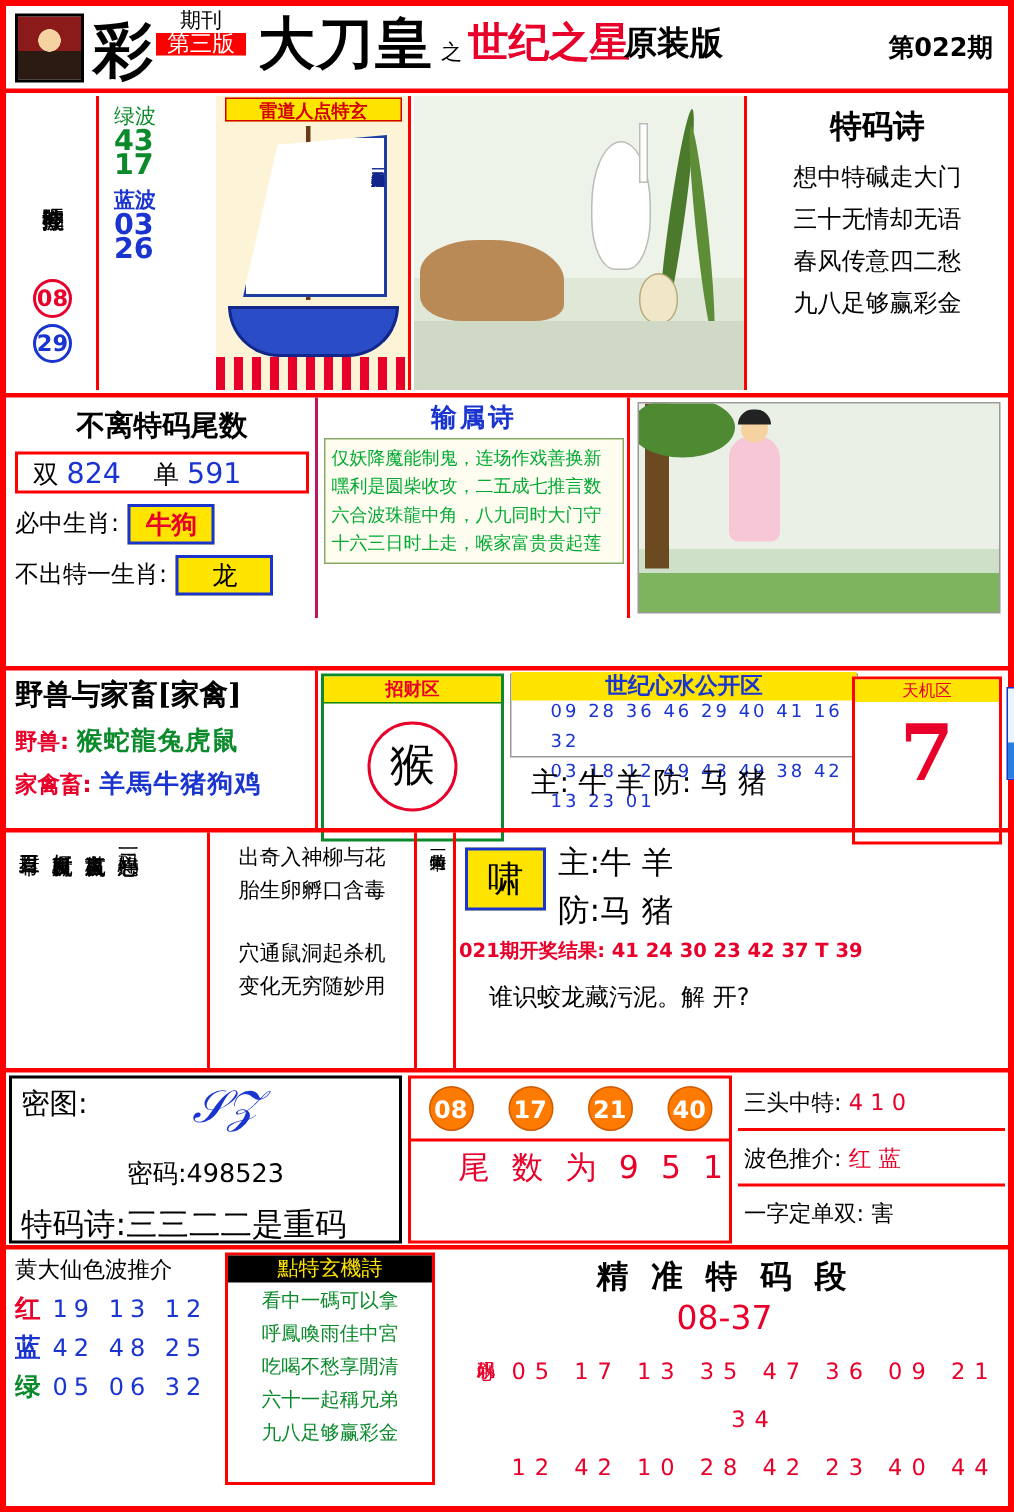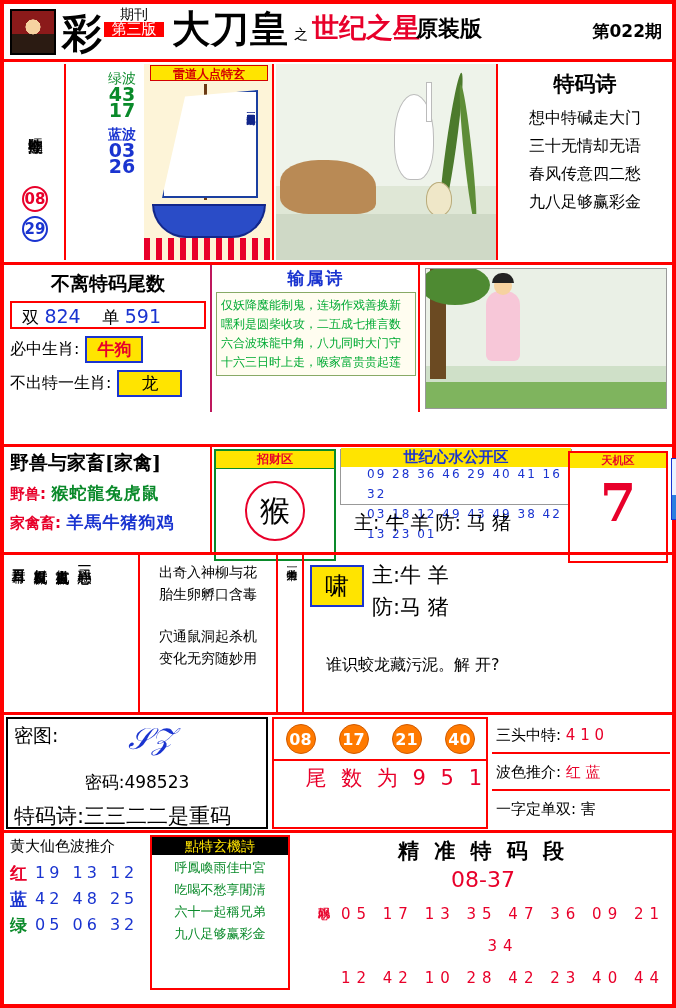--- a/index.html
+++ b/index.html
@@ -54,22 +54,22 @@
     border-right:2px solid #ff0000;
     font-size:15px; color:#000; text-align:center; line-height:17px; padding-top:8px;
   }
   .ball {
     display:inline-block; width:26px; height:26px; border-radius:50%;
     border:2px solid #1a34d0; color:#1a34d0; font-weight:bold;
     font-size:15px; line-height:23px; text-align:center; background:#fff;
   }
   .ball.red { border-color:#e8002a; color:#e8002a; }
   .wave {
-    position:absolute; left:82px; top:2px; width:74px; height:196px;
-    border-right:2px solid #ff0000; text-align:center; padding-top:6px;
+    position:absolute; left:72px; top:2px; width:74px; height:196px;
+    border-right:2px solid #ff0000; text-align:left; padding-top:6px;
     font-size:14px; line-height:16px;
   }
   .wave .g { color:#0a8a2a; }
   .wave .bl { color:#1a34d0; }
   .wave .bnum { font-size:19px; font-weight:bold; }
 
   .boat {
     position:absolute; left:140px; top:2px; width:130px; height:196px;
     border-right:2px solid #ff0000; background:#fdf4d8; overflow:hidden;
   }
@@ -167,21 +167,21 @@
   }
   .kaiqiu { position:absolute; left:336px; top:2px; width:232px; height:56px; border:1px solid #999; background:#fff; }
   .kaiqiu .tt { position:absolute; left:0; top:-2px; width:100%; text-align:center; font-size:15px; background:#ffe400; color:#1a34d0; font-weight:bold; }
   .kaiqiu .nums { position:absolute; left:26px; top:14px; font-size:12px; color:#1a34d0; line-height:20px; letter-spacing:2px; }
   .thermo { position:absolute; left:330px; top:8px; width:14px; height:62px; background:#eaf4ff; border:1px solid #1a34d0; }
   .thermo i { position:absolute; bottom:0; left:0; width:100%; height:40%; background:#2b7fe0; display:block; }
   .seven {
     position:absolute; right:4px; top:4px; width:100px; height:112px; border:2px solid #ff0000; background:#fff;
     text-align:center;
   }
-  .seven .cap { background:#ffe400; color:#e8002a; font-size:11px; font-weight:bold; }
+  .seven .cap { background:#ffe400; color:#e8002a; font-size:11px; font-weight:normal; }
   .seven .big7 { font-size:52px; color:#e8002a; font-weight:bold; line-height:70px; font-family:"DejaVu Serif", serif; }
   .zhuFang { position:absolute; left:336px; top:62px; width:232px; height:54px; font-size:19px; line-height:27px; padding-left:14px; }
 
   
   .r4 { position:relative; height:160px; border-top:3px solid #ff0000; }
   .poemcol { position:absolute; left:2px; top:0; width:130px; height:100%; padding:4px; font-size:14px; }
   .poemcol .vcols { display:flex; gap:4px; }
   .poemcol .vc { writing-mode:vertical-rl; text-orientation:upright; line-height:18px; }
   .mid4 { position:absolute; left:134px; top:0; width:140px; height:100%; border-left:2px solid #ff0000; border-right:2px solid #ff0000; padding:6px 4px; font-size:14px; line-height:22px; text-align:center; }
   .daoren { position:absolute; left:262px; top:0; width:38px; height:100%; border-right:2px solid #ff0000; font-size:11px; writing-mode:vertical-rl; text-orientation:upright; padding:6px 2px; line-height:18px; }
@@ -400,20 +400,21 @@
     </div>
 
     <div class="daoren">道人一句中特</div>
 
     <div class="r4right">
       <div class="xiao">啸</div>
       <div class="zhufang2">
         <div>主:牛 羊</div>
         <div>防:马 猪</div>
       </div>
+      <div class="kjresult">021期开奖结果: 41 24 30 23 42 37 T 39</div>
       <div class="jieriddle">谁识蛟龙藏污泥。解            开?</div>
     </div>
   </div>
 
   <div class="r5">
     <div class="mitu">
       <div class="l1">密图:</div>
       <div class="sig">𝒮𝒵</div>
       <div class="l2">密码:498523</div>
       <div class="l3">特码诗:三三二二是重码</div>
@@ -461,20 +462,21 @@
       </div>
       <div class="line">
         <span class="k kg">绿</span>
         <span class="v">05 06 32</span>
       </div>
     </div>
 
     <div class="dianma">
       <div class="cap">點特玄機詩</div>
       <div class="p">
+        <div>看中一碼可以拿</div>
         <div>呼鳳喚雨佳中宮</div>
         <div>吃喝不愁享閒清</div>
         <div>六十一起稱兄弟</div>
         <div>九八足够赢彩金</div>
       </div>
     </div>
 
     <div class="jingzhun">
       <h4>精 准 特 码 段</h4>
       <div class="seg">08-37</div>

